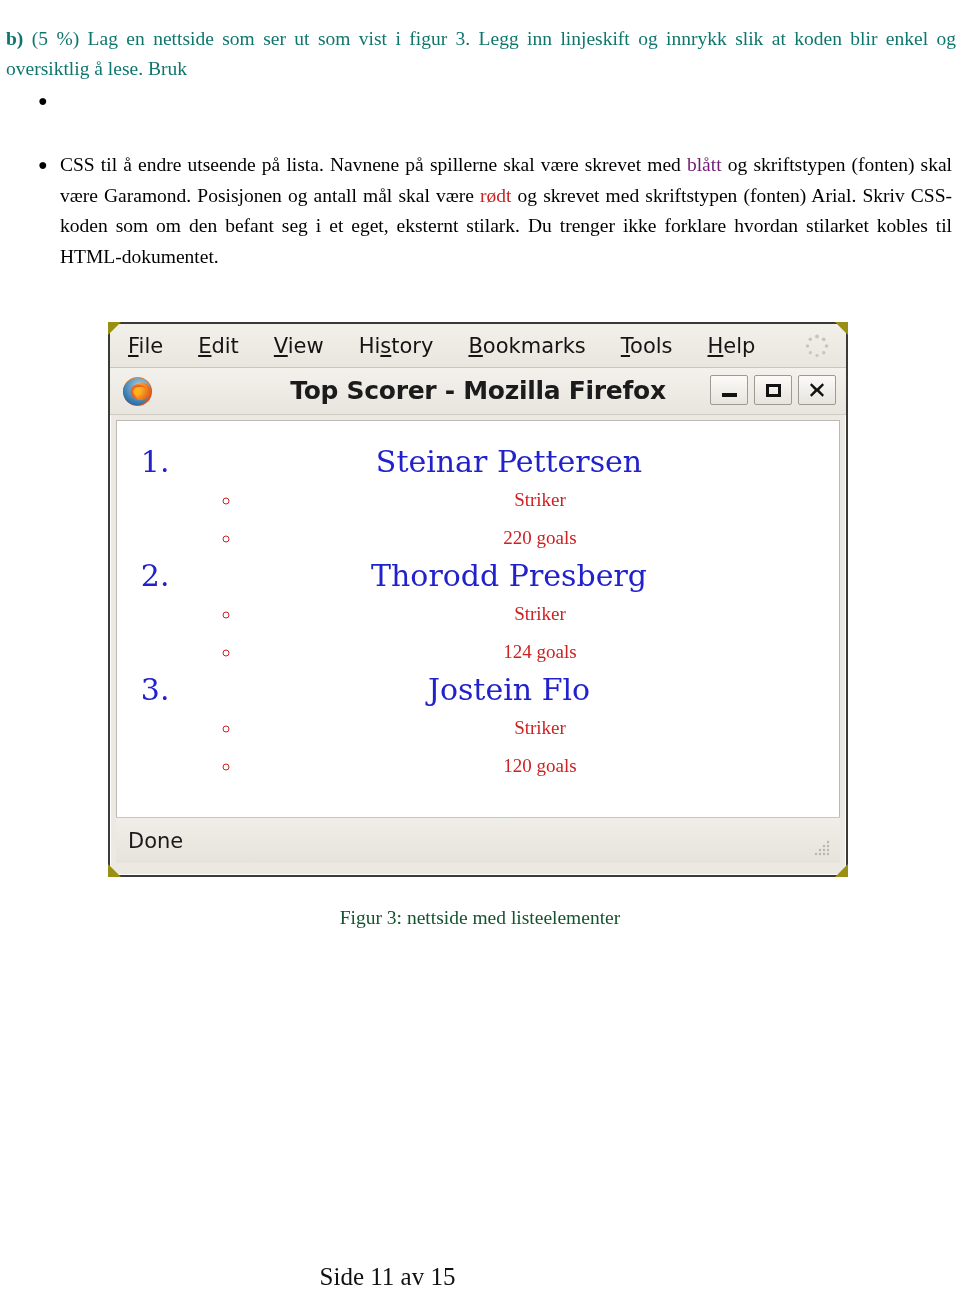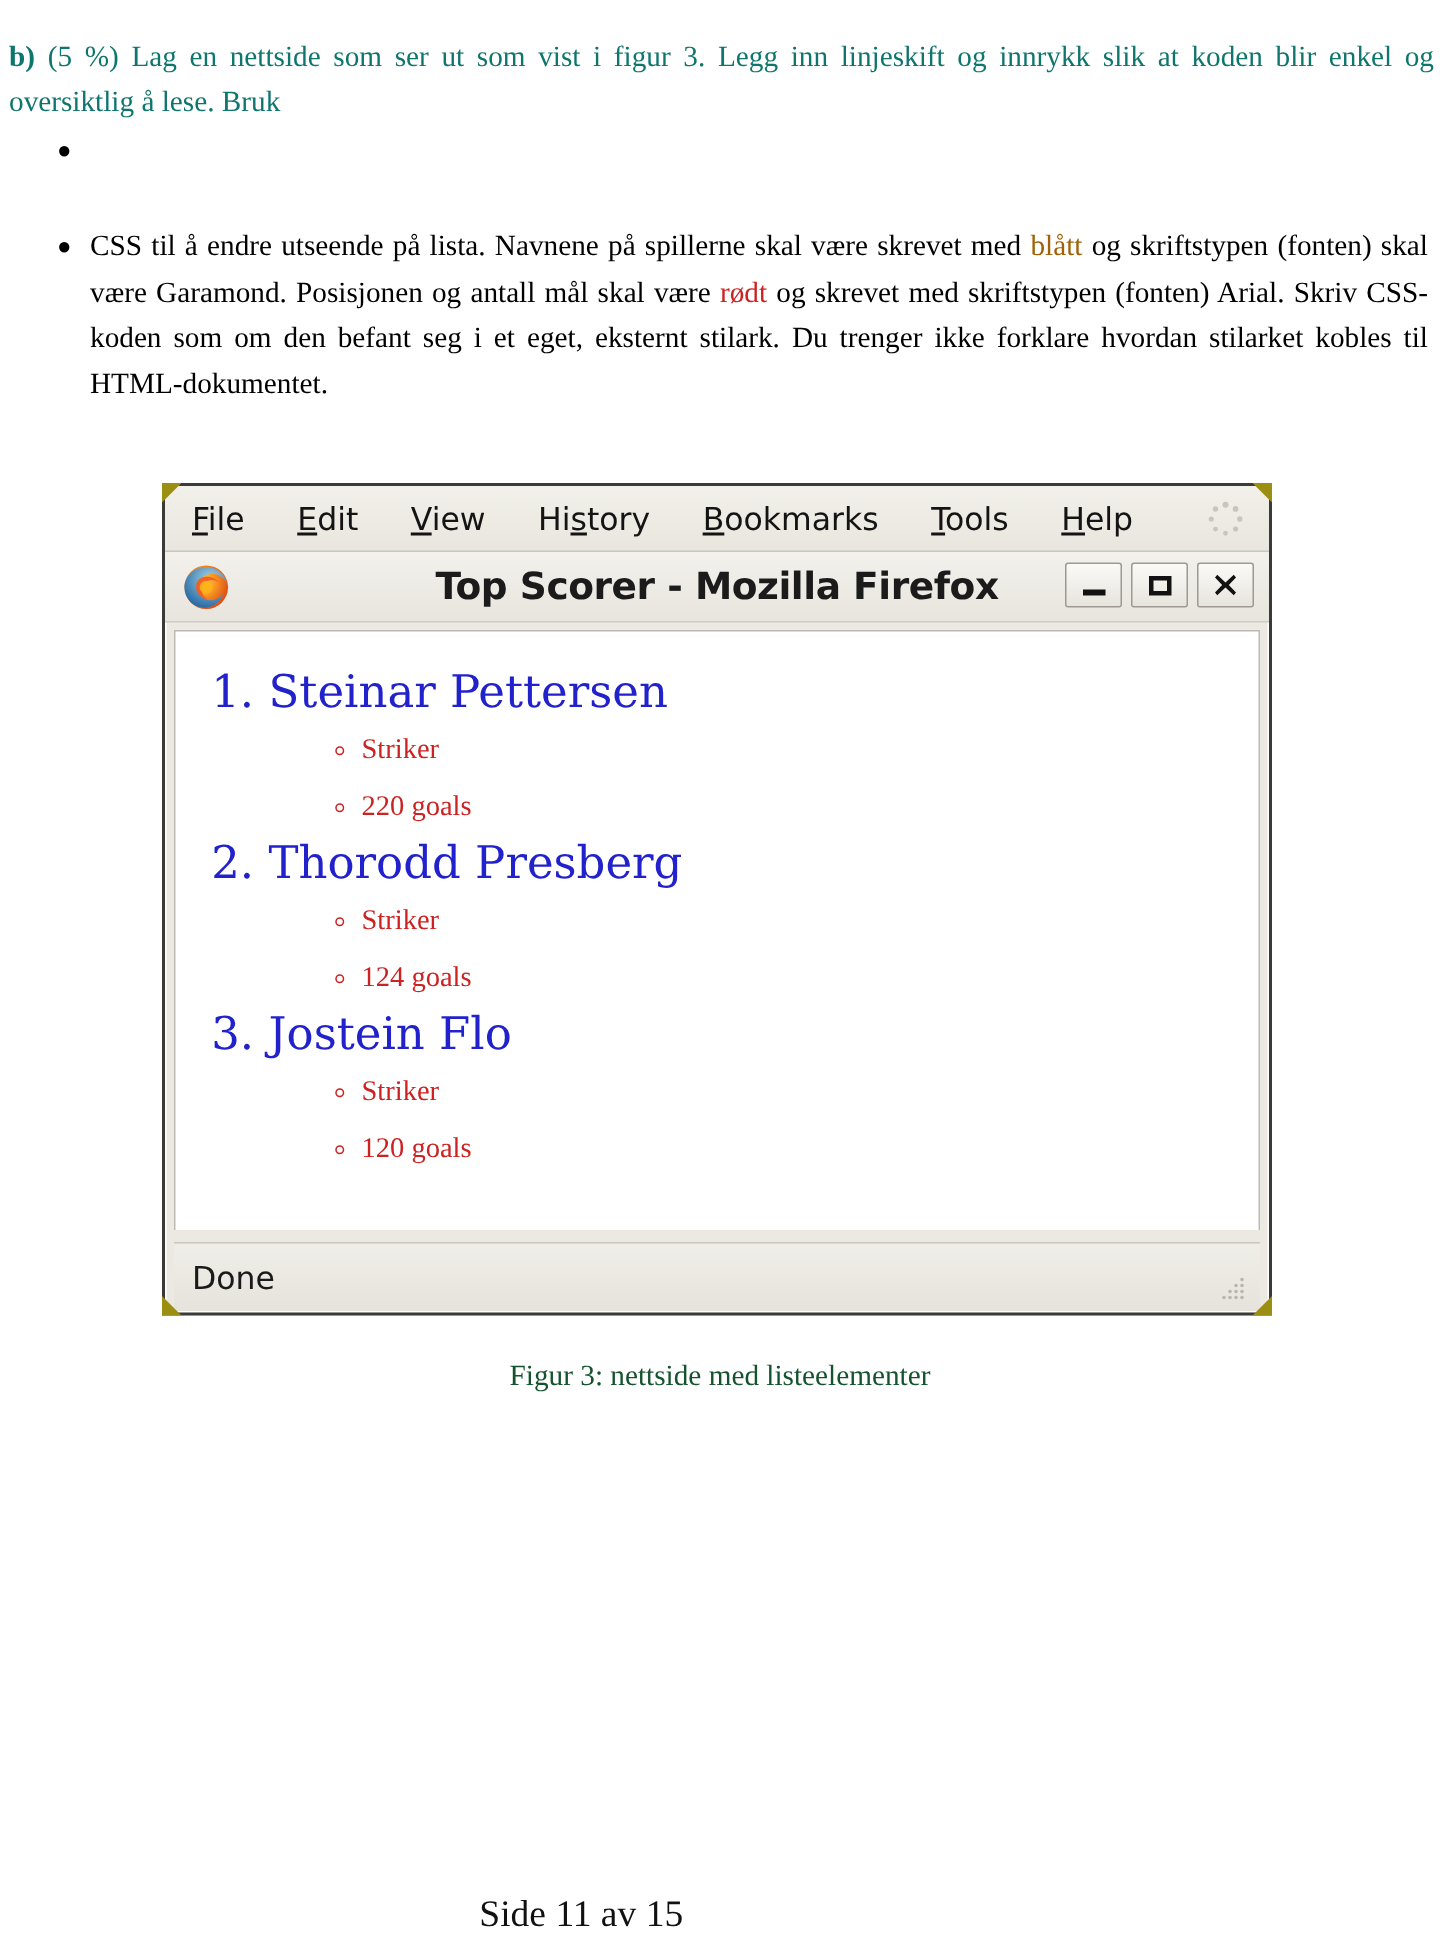--- a/index.html
+++ b/index.html
@@ -61,21 +61,21 @@
   .bullet-marker {
     position: absolute;
     left: 38px;
     top: 0px;
     font-size: 16px;
     line-height: 30.5px;
   }
   #bullet-1 { top: 86px; }
   #bullet-2 { top: 150px; }
 
-  .blue-word { color: #a16207; }
+  .blue-word { color: #701a75; }
   .red-word  { color: #cc2222; }
 
   
   #figure-block {
     position: absolute;
     left: 0;
     top: 322px;
     width: 960px;
   }
 
@@ -197,20 +197,21 @@
   
   #page-content {
     position: relative;
     height: 400px;
     background: #ffffff;
     margin: 5px 6px 0 6px;
     border: 1px solid #bdbab3;
     border-bottom: none;
     box-sizing: border-box;
     overflow: hidden;
+    text-align: center;
   }
   #player-list {
     margin: 22px 0 0 0;
     padding: 0 0 0 40px;
     list-style: decimal;
     list-style-position: outside;
   }
   #player-list > li {
     font-family: "DejaVu Serif", serif;
     font-size: 30px;
@@ -239,21 +240,21 @@
   }
   .sub-list > li::marker {
     color: #cc2222;
   }
 
   
   #status-bar {
     position: absolute;
     left: 6px;
     right: 6px;
-    bottom: 1px;
+    bottom: 12px;
     height: 46px;
     background: linear-gradient(to bottom, #f0eee8 0%, #e6e3dc 100%);
     border-top: 1px solid #c9c6be;
     display: flex;
     align-items: center;
     box-sizing: border-box;
     margin-top: 32px;
   }
   #status-text {
     font-family: "DejaVu Sans", sans-serif;

